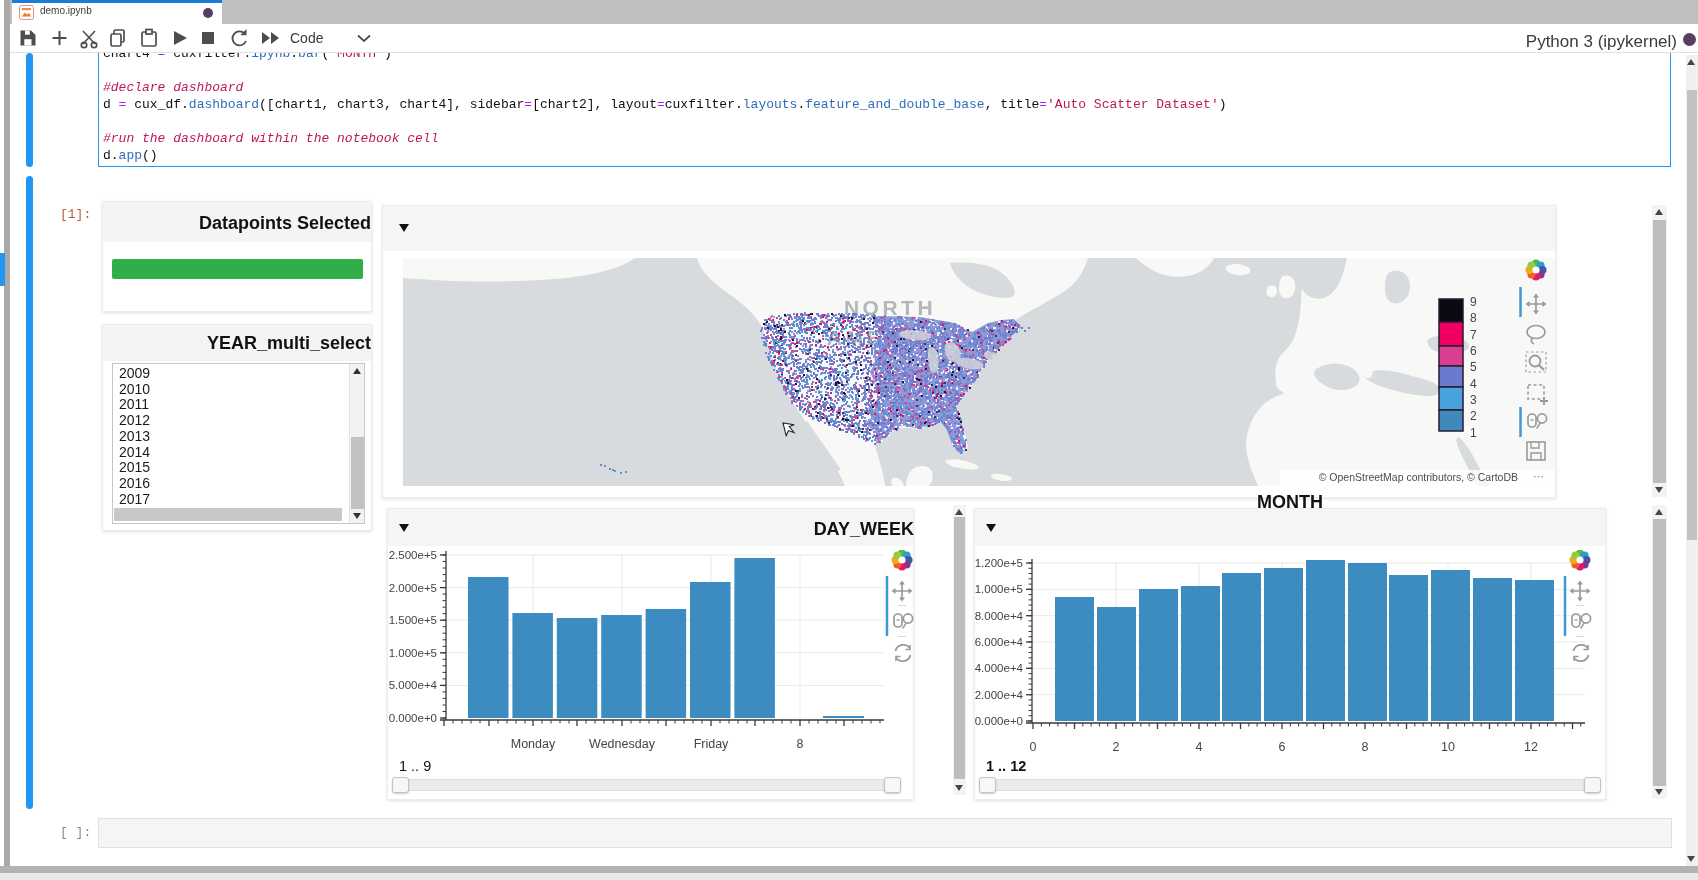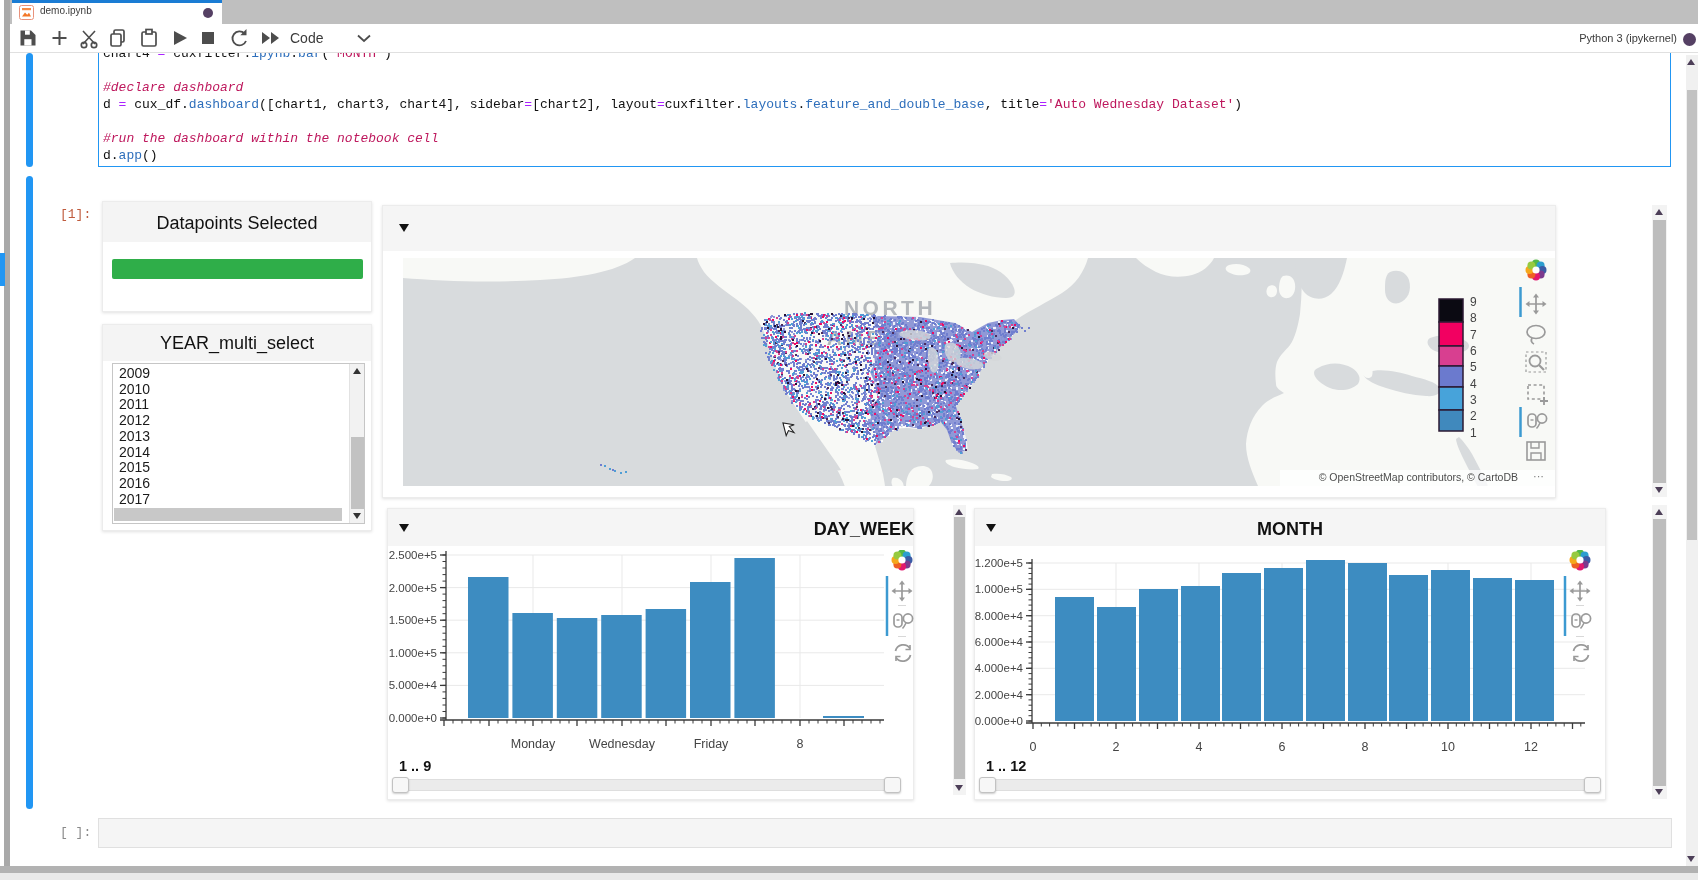--- a/index.html
+++ b/index.html
@@ -2,33 +2,33 @@
 <html><head><meta charset="utf-8"><style>
 *{margin:0;padding:0;box-sizing:border-box}
 body{width:1698px;height:880px;overflow:hidden;background:#fff;font-family:"Liberation Sans",sans-serif}
 .page{position:relative;width:1698px;height:880px;overflow:hidden;background:#fff}
 .abs{position:absolute}
 .tabbar{z-index:6;left:10px;top:0;width:1688px;height:24px;background:#bfbfbf}
 .tab{z-index:7;left:12px;top:0;width:210px;height:24px;background:#fff;border-top:3px solid #1a7cd4}
 .tabtxt{z-index:8;left:40px;top:5px;font-size:10px;color:#3b3b3b}
 .dirty{z-index:8;left:203px;top:8px;width:10px;height:10px;border-radius:50%;background:#554064}
 .toolbar{left:10px;top:24px;width:1688px;height:29px;background:#fff;border-bottom:1px solid #e0e0e0;z-index:5}
-.kname{z-index:8;top:32px;right:21px;font-size:11px;color:#3b3b3b}
+.kname{z-index:8;top:32px;right:21px;font-size:17px;color:#3b3b3b}
 .kbusy{z-index:8;left:1683px;top:33px;width:13px;height:13px;border-radius:50%;background:#554064}
 .leftstrip{left:4px;top:0;width:6px;height:872px;background:#a9a9a9}
 .lefttab{left:0;top:253px;width:5px;height:33px;background:#2196f3}
 .collapser{left:26px;width:7px;background:#2196f3;border-radius:4px}
 .code{left:103px;top:45px;font-size:13px;z-index:1;line-height:17px;color:#111;white-space:pre;font-family:"Liberation Mono",monospace}
 .cm-c{color:#be185d;font-style:italic}
 .cm-p{color:#2d6ebb}
 .cm-o{color:#aa22ff}
 .cm-s{color:#be185d}
 .prompt{font-family:"Liberation Mono",monospace;font-size:13px}
 .card{background:#fff;border:1px solid #ececec;box-shadow:0 1px 3px rgba(0,0,0,0.12)}
-.cardhead{background:#f4f4f4;text-align:center;font-weight:normal;color:#111}
+.cardhead{background:#f4f4f4;text-align:right;font-weight:bold;color:#111}
 .caret{width:0;height:0;border-left:5.5px solid transparent;border-right:5.5px solid transparent;border-top:8px solid #111}
 .arr-u{width:0;height:0;border-left:4.5px solid transparent;border-right:4.5px solid transparent;border-bottom:6px solid #4d3f58}
 .arr-d{width:0;height:0;border-left:4.5px solid transparent;border-right:4.5px solid transparent;border-top:6px solid #4d3f58}
 .bottomband{left:0;top:866px;width:1698px;height:7px;background:#b2b2b2}
 .bottombg{left:0;top:873px;width:1698px;height:7px;background:#e9e9e9}
 </style></head><body>
 <div class="page">
 <div class="abs tabbar"></div>
 <div class="abs tab"></div>
 <svg class="abs" style="left:19px;top:5px;z-index:8" width="15" height="15" viewBox="0 0 15 15">
@@ -64,21 +64,21 @@
  <path d="M358 9.5l6 5.5 6-5.5" stroke-width="1.8"></path>
 </g>
 <text x="290" y="17" font-size="14" fill="#3b3b3b" font-family="Liberation Sans">Code</text>
 </svg>
 
 <div class="abs collapser" style="top:53px;height:114px"></div>
 <div class="abs cellbox" style="left:98px;top:40px;width:1573px;height:127px;background:#fff;border:1px solid #2196f3;border-top:none;position:absolute"></div>
 <div class="abs code">chart4 <span class="cm-o">=</span> cuxfilter.<span class="cm-p">ipynb</span>.<span class="cm-p">bar</span>(<span class="cm-s">'MONTH'</span>)
 
 <span class="cm-c">#declare dashboard</span>
-d <span class="cm-o">=</span> cux_df.<span class="cm-p">dashboard</span>([chart1, chart3, chart4], sidebar<span class="cm-o">=</span>[chart2], layout<span class="cm-o">=</span>cuxfilter.<span class="cm-p">layouts</span>.<span class="cm-p">feature_and_double_base</span>, title<span class="cm-o">=</span><span class="cm-s">'Auto Wednesday Dataset'</span>)
+d <span class="cm-o">=</span> cux_df.<span class="cm-p">dashboard</span>([chart1, chart3, chart4], sidebar<span class="cm-o">=</span>[chart2], layout<span class="cm-o">=</span>cuxfilter.<span class="cm-p">layouts</span>.<span class="cm-p">feature_and_double_base</span>, title<span class="cm-o">=</span><span class="cm-s">'Auto Scatter Dataset'</span>)
 
 <span class="cm-c">#run the dashboard within the notebook cell</span>
 d.<span class="cm-p">app</span>()</div>
 <div class="abs collapser" style="top:176px;height:633px"></div>
 <div class="abs prompt" style="left:60px;top:207px;color:#bf5b3d">[1]:</div>
 <div class="abs card" style="left:102px;top:201px;width:270px;height:111px">
   <div class="cardhead" style="height:40px;font-size:18px;padding-top:11px">Datapoints Selected</div>
   <div style="margin:17px auto 0;width:251px;height:20px;background:#2fae49;border-radius:2px"></div>
 </div>
 <div class="abs card" style="left:102px;top:324px;width:270px;height:207px">
@@ -369,29 +369,29 @@
         <path d="M906 623 q-2 4 -3.5 5.5" stroke-width="1.6"></path>
       </g>
       <path d="M898 636.5h8" stroke="#d8d8d8" stroke-width="1"></path>
       <g fill="none" stroke="#9a9a9a" stroke-width="1.8">
         <path d="M895.5 651 a8 8 0 0 1 14.5-2.5"></path>
         <path d="M910.5 655 a8 8 0 0 1 -14.5 2.5"></path>
         <path d="M910 645v4.5h-4.5" stroke-width="1.6"></path>
         <path d="M896 661v-4.5h4.5" stroke-width="1.6"></path>
       </g>
     </svg>
-    <div class="abs" style="left:399px;top:758px;font-weight:bold;font-size:14.5px;color:#111">1 .. 9</div>
+    <div class="abs" style="left:399px;top:758px;font-weight:normal;font-size:14.5px;color:#111">1 .. 9</div>
     <div class="abs" style="left:392px;top:779px;width:509px;height:12px;background:#ebebeb;border:1px solid #dedede;border-radius:6px"></div>
     <div class="abs" style="left:392px;top:777px;width:17px;height:16px;background:#f7f7f7;border:1px solid #c2c2c2;border-radius:3px;box-shadow:0 1px 2px rgba(0,0,0,.2)"></div>
     <div class="abs" style="left:884px;top:777px;width:17px;height:16px;background:#f7f7f7;border:1px solid #c2c2c2;border-radius:3px;box-shadow:0 1px 2px rgba(0,0,0,.2)"></div>
 <div class="abs card" style="left:974px;top:508px;width:632px;height:292px">
       <div style="position:absolute;left:0;top:0;width:100%;height:37px;background:#f5f5f5"></div>
     </div>
     <div class="abs caret" style="left:986px;top:524px"></div>
-    <div class="abs" style="left:974px;top:519px;width:632px;text-align:center;font-weight:bold;font-size:18px;color:#111">MONTH</div>
+    <div class="abs" style="left:974px;top:492px;width:632px;text-align:center;font-weight:bold;font-size:18px;color:#111">MONTH</div>
     <svg class="abs" style="left:974px;top:548px" width="632" height="215" viewBox="974 548 632 215">
       <path d="M1032 563.0H1585" stroke="#e9e9e9" stroke-width="1"></path>
       <path d="M1032 589.3H1585" stroke="#e9e9e9" stroke-width="1"></path>
       <path d="M1032 615.7H1585" stroke="#e9e9e9" stroke-width="1"></path>
       <path d="M1032 642.0H1585" stroke="#e9e9e9" stroke-width="1"></path>
       <path d="M1032 668.3H1585" stroke="#e9e9e9" stroke-width="1"></path>
       <path d="M1032 694.7H1585" stroke="#e9e9e9" stroke-width="1"></path>
       <path d="M1116 563V721" stroke="#e9e9e9" stroke-width="1"></path>
       <path d="M1199 563V721" stroke="#e9e9e9" stroke-width="1"></path>
       <path d="M1282 563V721" stroke="#e9e9e9" stroke-width="1"></path>

